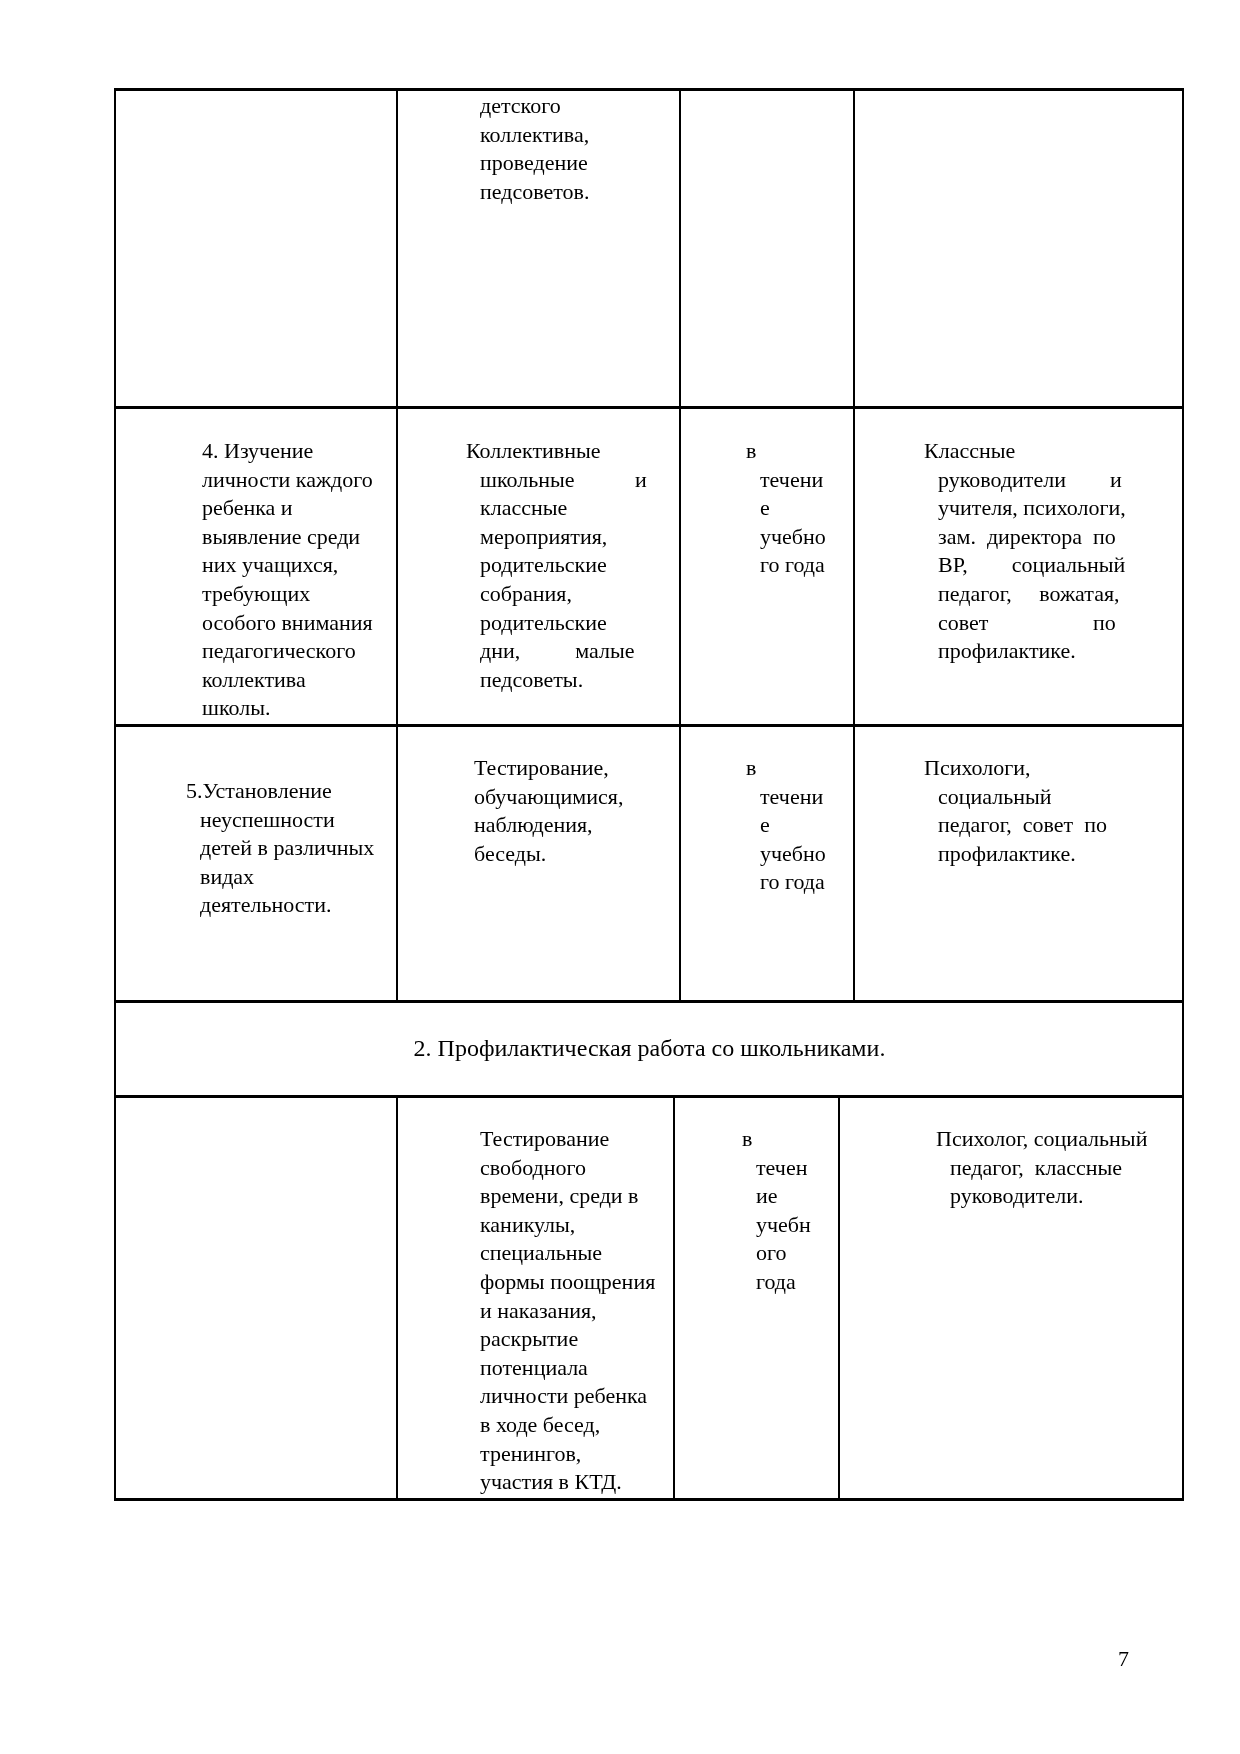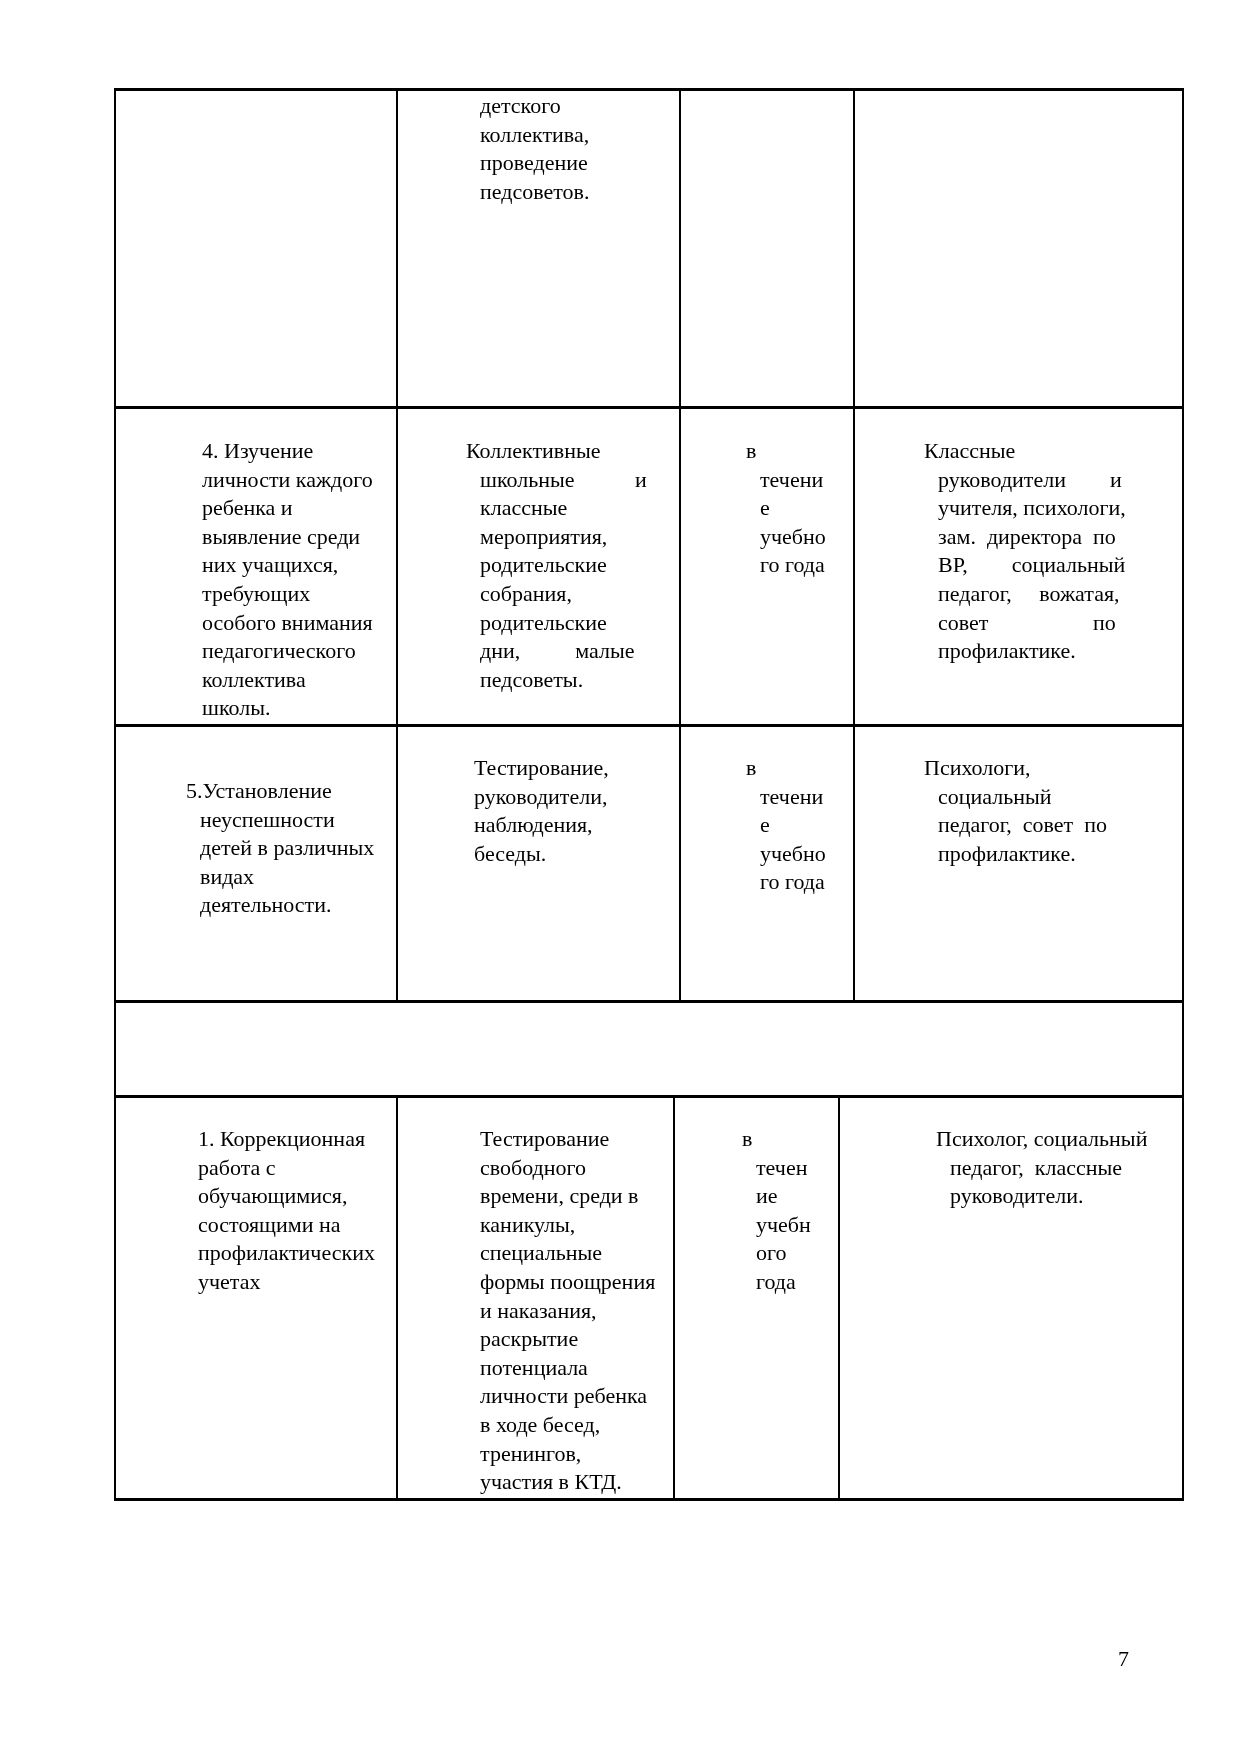--- a/index.html
+++ b/index.html
@@ -90,47 +90,42 @@
 
   <div class="cell l" style="left:174px; top:754px; width:210px;margin-top:23px;">
     <span class="ln">5.Установление</span>
     <span class="ln" style="padding-left:14px">неуспешности</span>
     <span class="ln" style="padding-left:14px">детей в различных</span>
     <span class="ln" style="padding-left:14px">видах</span>
     <span class="ln" style="padding-left:14px">деятельности.</span>
   </div>
   <div class="cell c" style="left:462px; top:754px; width:190px;">
     <span class="ln">Тестирование,</span>
-    <span class="ln">руководители,</span>
+    <span class="ln">обучающимися,</span>
     <span class="ln">наблюдения,</span>
     <span class="ln">беседы.</span>
   </div>
   <div class="cell l" style="left:734px; top:754px; width:106px;">
     <span class="ln">в</span>
     <span class="ln" style="padding-left:14px">течени</span>
     <span class="ln" style="padding-left:14px">е</span>
     <span class="ln" style="padding-left:14px">учебно</span>
     <span class="ln" style="padding-left:14px">го года</span>
   </div>
   <div class="cell l" style="left:912px; top:754px; width:236px;">
     <span class="ln">Психологи,</span>
     <span class="ln" style="padding-left:14px">социальный</span>
     <span class="ln" style="padding-left:14px">педагог,  совет  по</span>
     <span class="ln" style="padding-left:14px">профилактике.</span>
   </div>
 
+  <div class="section-title">
+    <span>2. Профилактическая работа со школьниками.</span>
+  </div>
 
-  <div class="cell c" style="left:186px; top:1125px; width:198px;">
-    <span class="ln">1. Коррекционная</span>
-    <span class="ln">работа с</span>
-    <span class="ln">обучающимися,</span>
-    <span class="ln">состоящими на</span>
-    <span class="ln">профилактических</span>
-    <span class="ln">учетах</span>
-  </div>
   <div class="cell c" style="left:468px; top:1125px; width:193px;">
     <span class="ln">Тестирование</span>
     <span class="ln">свободного</span>
     <span class="ln">времени, среди в</span>
     <span class="ln">каникулы,</span>
     <span class="ln">специальные</span>
     <span class="ln">формы поощрения</span>
     <span class="ln">и наказания,</span>
     <span class="ln">раскрытие</span>
     <span class="ln">потенциала</span>

